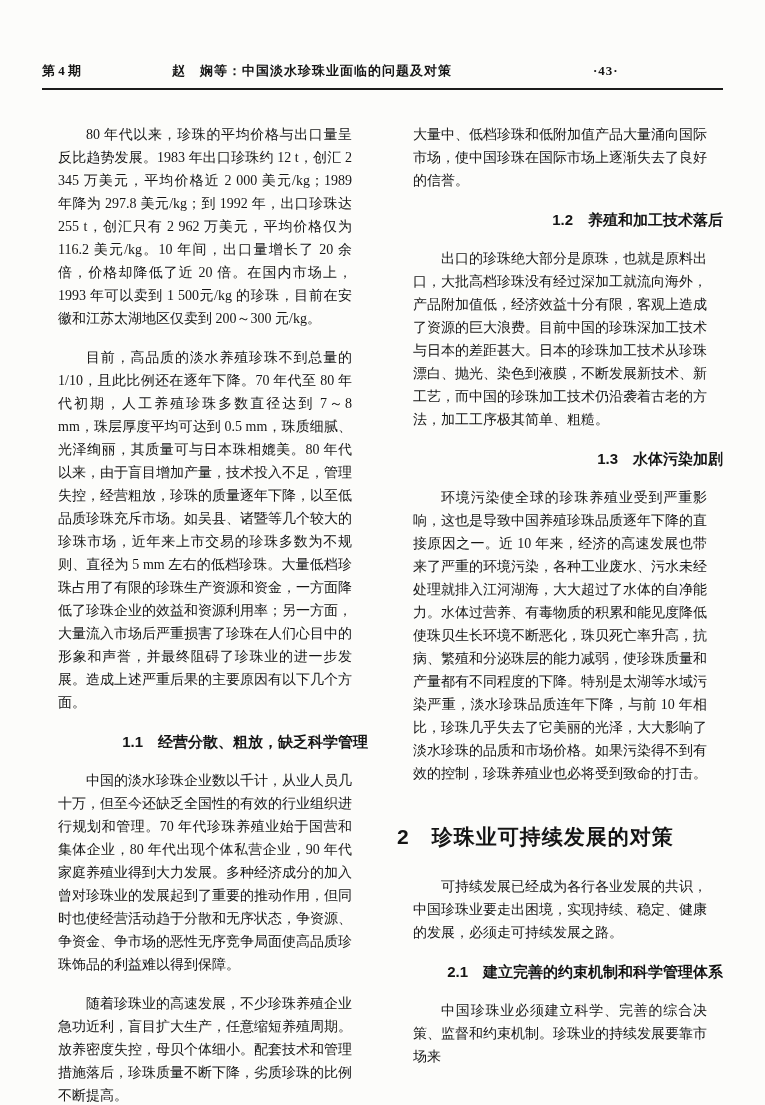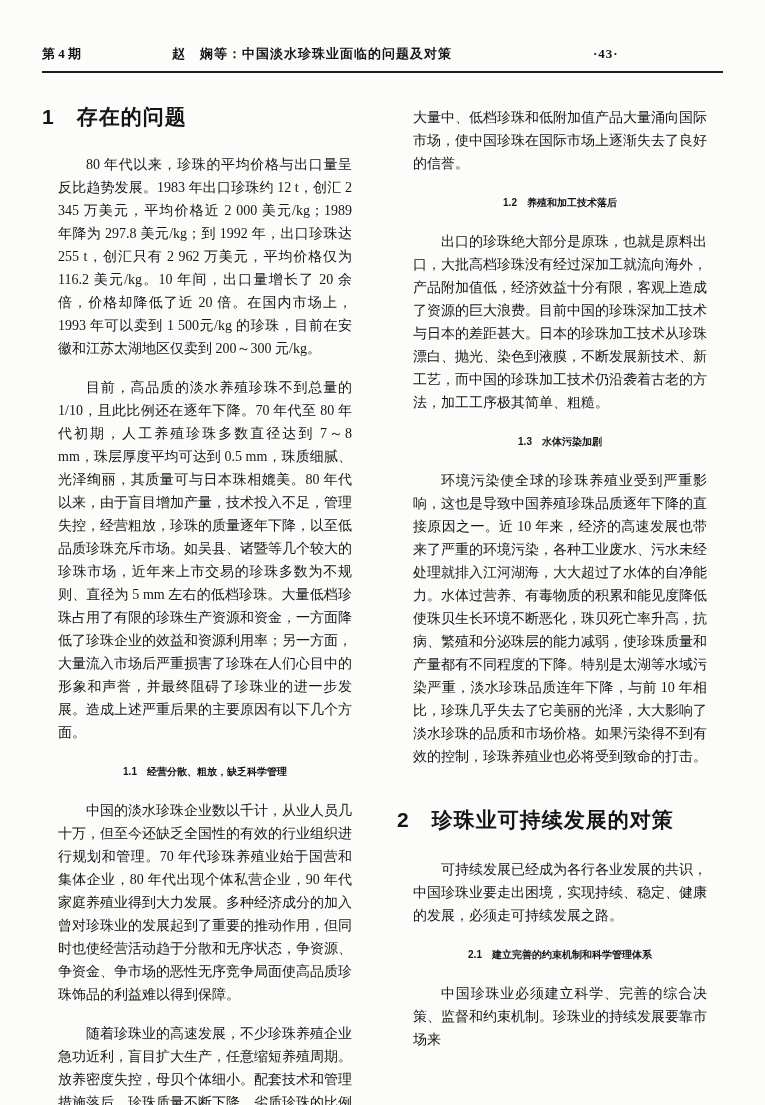--- a/index.html
+++ b/index.html
@@ -10,21 +10,21 @@
     background:#fcfcfa;
     box-sizing:border-box;
     padding:0 42px;
     overflow:hidden;
     color:#151515;
     font-family:"Liberation Serif","DejaVu Serif",serif;
   }
   .page-header {
     display:flex;
     align-items:baseline;
-    padding-top:45px;
+    padding-top:62px;
     padding-bottom:8px;
     border-bottom:2px solid #1c1c1c;
     font-size:13px;
     font-weight:bold;
   }
   .page-header .issue   { width:130px; text-align:left; }
   .page-header .rtitle  { flex:1; letter-spacing:1px; }
   .page-header .pageno  { width:130px; letter-spacing:1px; }
 
   .columns { display:flex; gap:29px; margin-top:17px; }
@@ -44,42 +44,41 @@
     line-height:28px;
     margin:13px 0 22px 0;
     letter-spacing:1px;
     text-align:left;
     text-indent:0;
   }
   .h1.mid { margin:38px 0 24px 0; }
   .h2 {
     font-family:"Liberation Sans","DejaVu Sans",sans-serif;
     font-weight:bold;
-    font-size:10px;
+    font-size:15px;
     line-height:23px;
     margin:1px 0;
-    text-align:center;
+    text-align:right;
     text-indent:0;
   }
 </style>
 </head>
 <body>
 
 <div class="page">
 
   <div class="page-header">
     <span class="issue">第 4 期</span>
     <span class="rtitle">赵　娴等：中国淡水珍珠业面临的问题及对策</span>
     <span class="pageno">·43·</span>
   </div>
 
   <div class="columns">
 
     <div class="col">
-      <div class="h1">1　存在的问题</div>
       <p class="p">80 年代以来，珍珠的平均价格与出口量呈反比趋势发展。1983 年出口珍珠约 12 t，创汇 2 345 万美元，平均价格近 2 000 美元/kg；1989 年降为 297.8 美元/kg；到 1992 年，出口珍珠达 255 t，创汇只有 2 962 万美元，平均价格仅为 116.2 美元/kg。10 年间，出口量增长了 20 余倍，价格却降低了近 20 倍。在国内市场上，1993 年可以卖到 1 500元/kg 的珍珠，目前在安徽和江苏太湖地区仅卖到 200～300 元/kg。</p>
       <p class="p">目前，高品质的淡水养殖珍珠不到总量的 1/10，且此比例还在逐年下降。70 年代至 80 年代初期，人工养殖珍珠多数直径达到 7～8 mm，珠层厚度平均可达到 0.5 mm，珠质细腻、光泽绚丽，其质量可与日本珠相媲美。80 年代以来，由于盲目增加产量，技术投入不足，管理失控，经营粗放，珍珠的质量逐年下降，以至低品质珍珠充斥市场。如吴县、诸暨等几个较大的珍珠市场，近年来上市交易的珍珠多数为不规则、直径为 5 mm 左右的低档珍珠。大量低档珍珠占用了有限的珍珠生产资源和资金，一方面降低了珍珠企业的效益和资源利用率；另一方面，大量流入市场后严重损害了珍珠在人们心目中的形象和声誉，并最终阻碍了珍珠业的进一步发展。造成上述严重后果的主要原因有以下几个方面。</p>
       <div class="h2">1.1　经营分散、粗放，缺乏科学管理</div>
       <p class="p">中国的淡水珍珠企业数以千计，从业人员几十万，但至今还缺乏全国性的有效的行业组织进行规划和管理。70 年代珍珠养殖业始于国营和集体企业，80 年代出现个体私营企业，90 年代家庭养殖业得到大力发展。多种经济成分的加入曾对珍珠业的发展起到了重要的推动作用，但同时也使经营活动趋于分散和无序状态，争资源、争资金、争市场的恶性无序竞争局面使高品质珍珠饰品的利益难以得到保障。</p>
       <p class="p">随着珍珠业的高速发展，不少珍珠养殖企业急功近利，盲目扩大生产，任意缩短养殖周期。放养密度失控，母贝个体细小。配套技术和管理措施落后，珍珠质量不断下降，劣质珍珠的比例不断提高。</p>
       <p class="p">再加上中国对珍珠出口没有实行出口许可证制度，中国淡水珍珠业面临的问题及对策，造成</p>
     </div>
 
     <div class="col">
       <p class="p noindent">大量中、低档珍珠和低附加值产品大量涌向国际市场，使中国珍珠在国际市场上逐渐失去了良好的信誉。</p>

